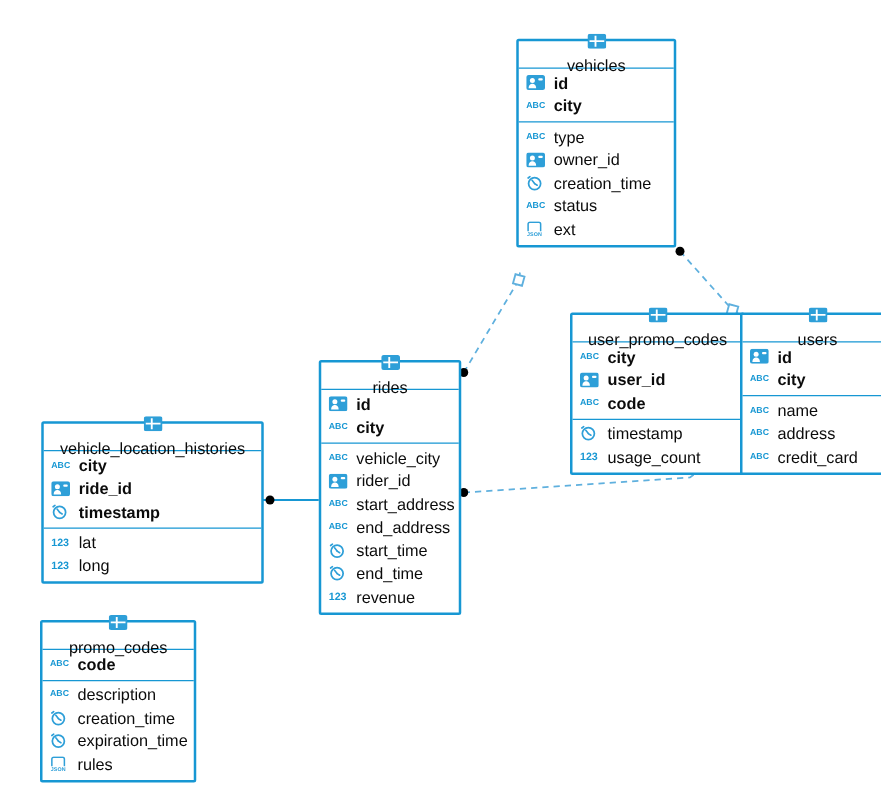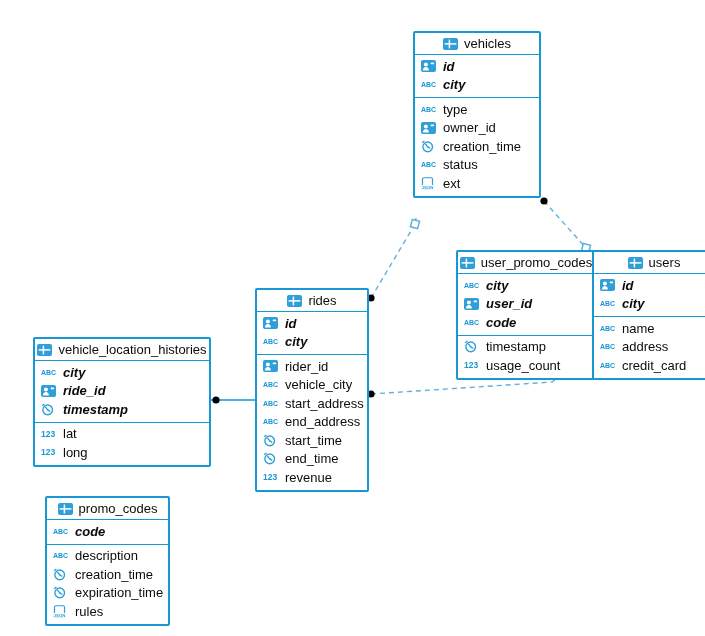--- a/index.html
+++ b/index.html
@@ -7,28 +7,28 @@
     position:relative;width:705px;height:636px;background:#ffffff;overflow:hidden;
     font-family:"Liberation Sans","DejaVu Sans",sans-serif;color:#111;
   }
   #edges{position:absolute;left:0;top:0;z-index:1;}
   .table{
     position:absolute;z-index:2;background:#fff;border:2px solid var(--accent);
     border-radius:2px;box-sizing:border-box;
   }
   .thead{
     height:21px;display:flex;align-items:center;justify-content:center;gap:6px;
-    border-bottom:1.5px solid var(--accent);padding:0 4px;white-space:nowrap;
+    border-bottom:1.5px solid var(--accent);padding:0 4px;white-space:nowrap;flex-direction:column;
   }
   .tname{font-size:13px;color:#0b0b0b;}
   .sect{padding:2px 0 3px;}
   .sect.body{border-top:1.5px solid var(--accent);}
   .crow{height:18.5px;display:flex;align-items:center;padding:0 6px;gap:4px;white-space:nowrap;}
   .cname{font-size:13px;color:#0b0b0b;}
-  .crow.pk .cname{font-weight:700;font-style:italic;}
+  .crow.pk .cname{font-weight:700;}
   .cicon{width:18px;min-width:18px;display:inline-flex;align-items:center;justify-content:flex-start;}
   .ticon{display:inline-flex;align-items:center;}
   .abc{font-size:7px;font-weight:800;color:var(--accent);letter-spacing:0;line-height:1;}
   .num{font-size:8.5px;font-weight:700;color:var(--accent);letter-spacing:0;line-height:1;}
   svg text{font-family:"Liberation Sans","DejaVu Sans",sans-serif;}
 </style>
 </head>
 <body>
 
 <div class="stage" id="stage">
@@ -257,39 +257,39 @@
         <div class="crow pk">
           <span class="cicon">
             <span class="abc">ABC</span>
           </span>
           <span class="cname">city</span>
         </div>
       </div>
       <div class="sect body">
         <div class="crow">
           <span class="cicon">
+            <span class="abc">ABC</span>
+          </span>
+          <span class="cname">vehicle_city</span>
+        </div>
+        <div class="crow">
+          <span class="cicon">
     <svg width="15" height="12" viewBox="0 0 15 12">
       <rect x="0" y="0" width="15" height="12" rx="2" fill="#2e9fd8"></rect>
       <circle cx="4.9" cy="4.4" r="2" fill="#fff"></circle>
       <path d="M1.9 10.6 C1.9 7.8 3.7 7 4.9 7 C6.1 7 7.9 7.8 7.9 10.6 Z" fill="#fff"></path>
       <rect x="9.6" y="2.6" width="3.6" height="1.7" rx="0.8" fill="#fff"></rect>
     </svg>
           </span>
           <span class="cname">rider_id</span>
         </div>
         <div class="crow">
           <span class="cicon">
             <span class="abc">ABC</span>
           </span>
-          <span class="cname">vehicle_city</span>
-        </div>
-        <div class="crow">
-          <span class="cicon">
-            <span class="abc">ABC</span>
-          </span>
           <span class="cname">start_address</span>
         </div>
         <div class="crow">
           <span class="cicon">
             <span class="abc">ABC</span>
           </span>
           <span class="cname">end_address</span>
         </div>
         <div class="crow">
           <span class="cicon">
@@ -370,21 +370,21 @@
           <span class="cname">lat</span>
         </div>
         <div class="crow">
           <span class="cicon">
             <span class="num">123</span>
           </span>
           <span class="cname">long</span>
         </div>
       </div>
     </div>
-    <div class="table" style="left: 32px; top: 496px; width: 125px; margin-left: 13px;">
+    <div class="table" style="left: 32px; top: 496px; width: 125px;">
       <div class="thead">
         <span class="ticon">
     <svg width="15" height="12" viewBox="0 0 15 12">
       <rect x="0" y="0" width="15" height="12" rx="2" fill="#2e9fd8"></rect>
       <line x1="1.6" y1="5.9" x2="13.4" y2="5.9" stroke="#fff" stroke-width="1.5"></line>
       <line x1="6.4" y1="1.6" x2="6.4" y2="10.4" stroke="#fff" stroke-width="1.5"></line>
     </svg>
         </span>
         <span class="tname">promo_codes</span>
       </div>

